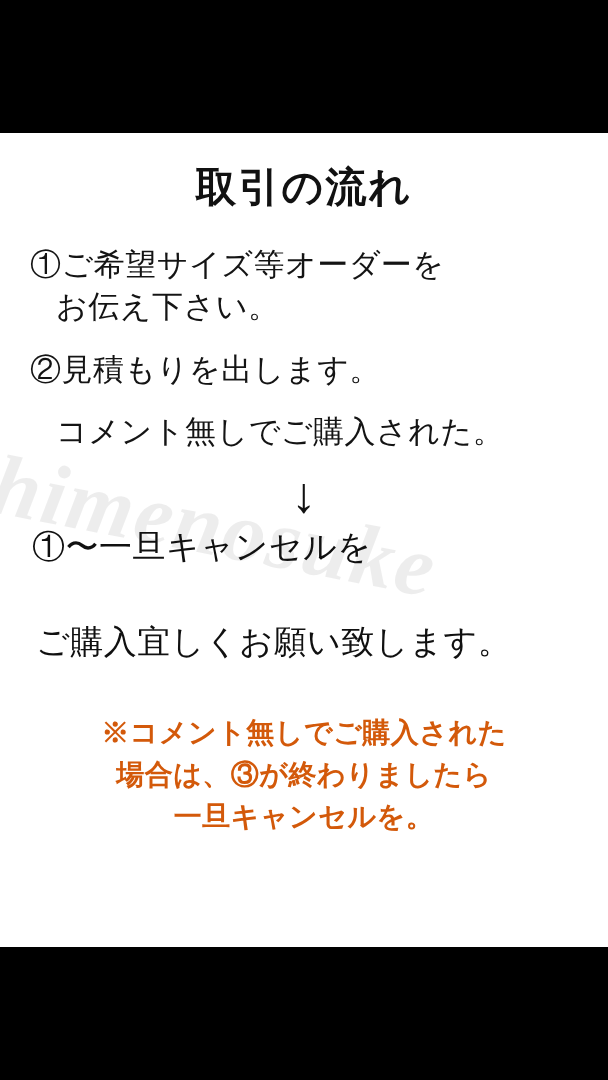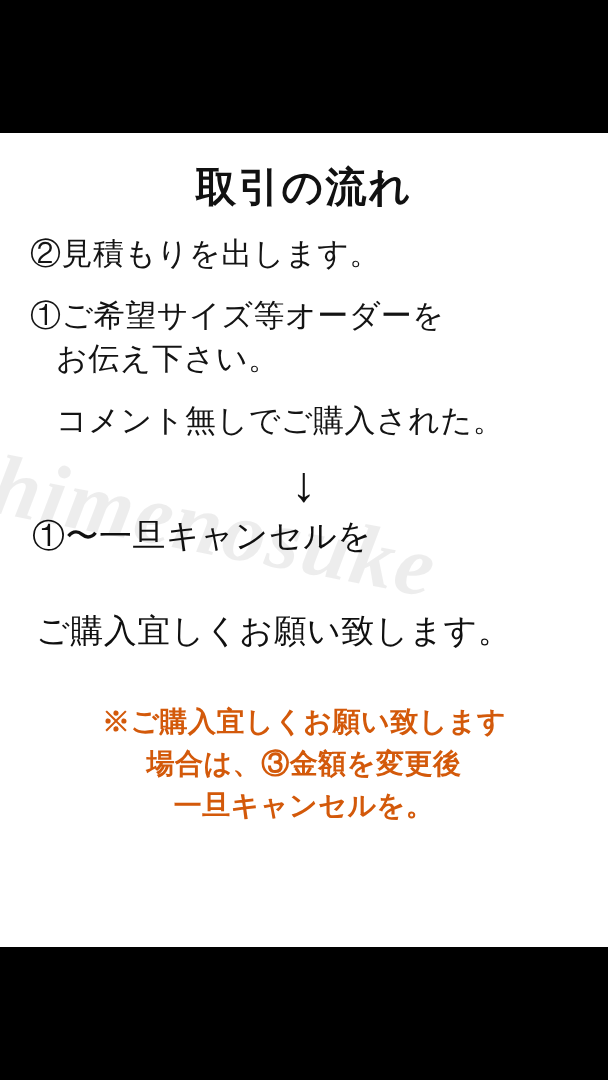--- a/index.html
+++ b/index.html
@@ -65,21 +65,21 @@
     position: relative;
     z-index: 2;
     padding: 0 22px;
   }
   .title {
     text-align: center;
     font-size: 41px;
     font-weight: 700;
     color: #111111;
     letter-spacing: 2px;
-    margin: 30px 0 21px 0;
+    margin: 30px 0 32px 0;
     line-height: 1.2;
   }
   .step {
     font-size: 31px;
     color: #141414;
     line-height: 1.36;
     margin: 0 0 20px 0;
     padding-left: 8px;
     letter-spacing: 0.5px;
   }
@@ -130,42 +130,42 @@
 
   <div class="card">
 
     <div class="watermark">himenosuke</div>
 
     <div class="content">
 
       <div class="title">取引の流れ</div>
 
       <div class="step">
-        <span>②見積もりを出します。</span>
+        <span>①ご希望サイズ等オーダーを</span>
+        <span class="indent">お伝え下さい。</span>
       </div>
 
       <div class="step">
-        <span>①ご希望サイズ等オーダーを</span>
-        <span class="indent">お伝え下さい。</span>
+        <span>②見積もりを出します。</span>
       </div>
 
       <div class="step">
         <span class="indent">コメント無しでご購入された。</span>
       </div>
 
       <div class="arrow">↓</div>
 
       <div class="conclusion">
         <span>①〜一旦キャンセルを</span>
         <span class="line2">ご購入宜しくお願い致します。</span>
       </div>
 
       <div class="notice" style="color: rgb(211, 89, 10);">
-        <span>※ご購入宜しくお願い致します</span>
-        <span>場合は、③金額を変更後</span>
+        <span>※コメント無しでご購入された</span>
+        <span>場合は、③が終わりましたら</span>
         <span>一旦キャンセルを。</span>
       </div>
 
     </div>
   </div>
 
   <div class="letterbox-bottom"></div>
 
 </div>
 

